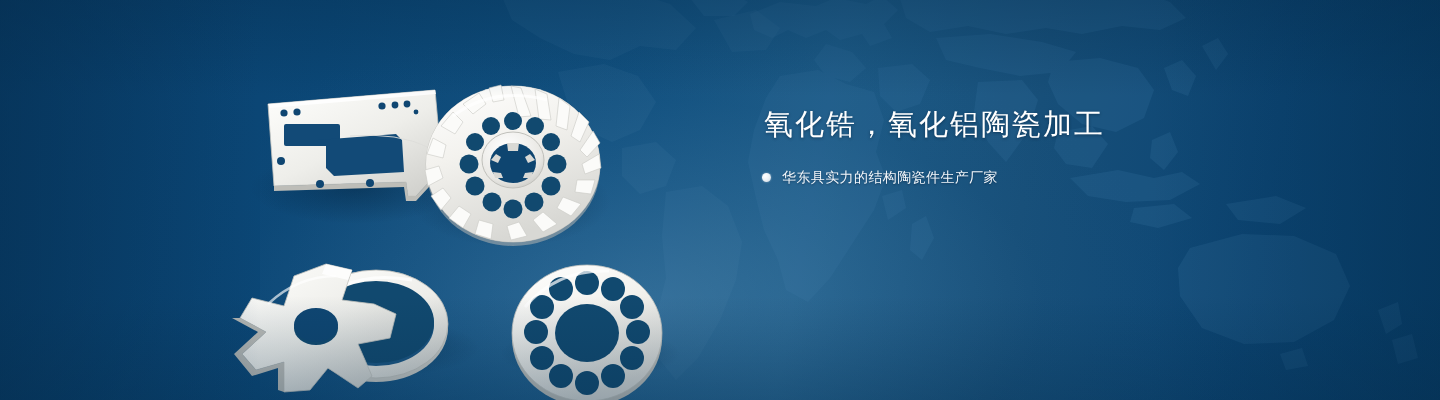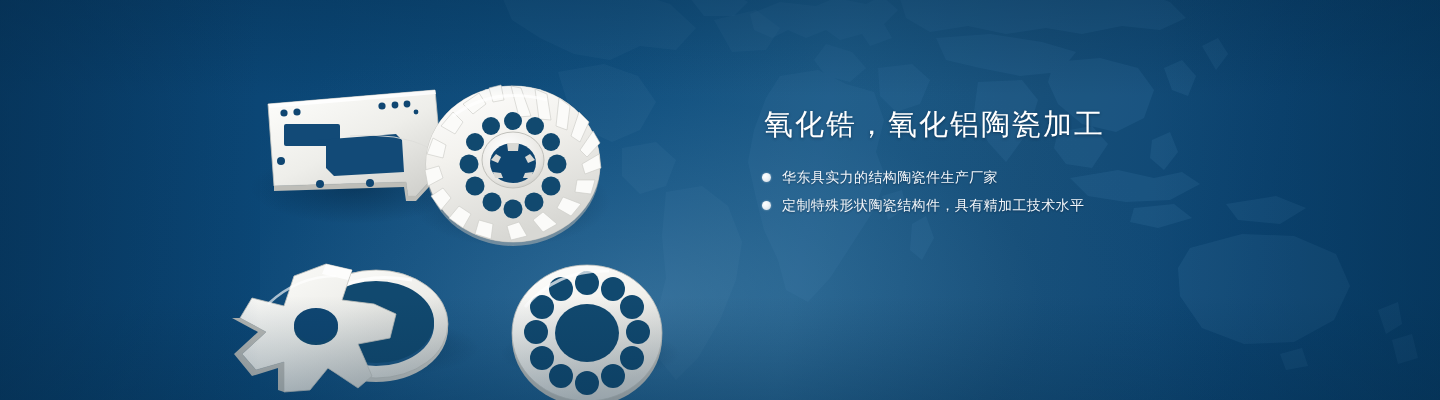--- a/index.html
+++ b/index.html
@@ -271,20 +271,16 @@
   <div class="bg-vignette"></div>
 
   <div class="copy">
     <h1 class="headline">氧化锆，氧化铝陶瓷加工</h1>
 
     <ul class="bullets">
       <li class="bullet">
         <span class="dot"></span>
         <span class="btext">华东具实力的结构陶瓷件生产厂家</span>
       </li>
-      <li class="bullet">
-        <span class="dot"></span>
-        <span class="btext">定制特殊形状陶瓷结构件，具有精加工技术水平</span>
-      </li>
     </ul>
   </div>
 
 </div>
 
 </body></html>

